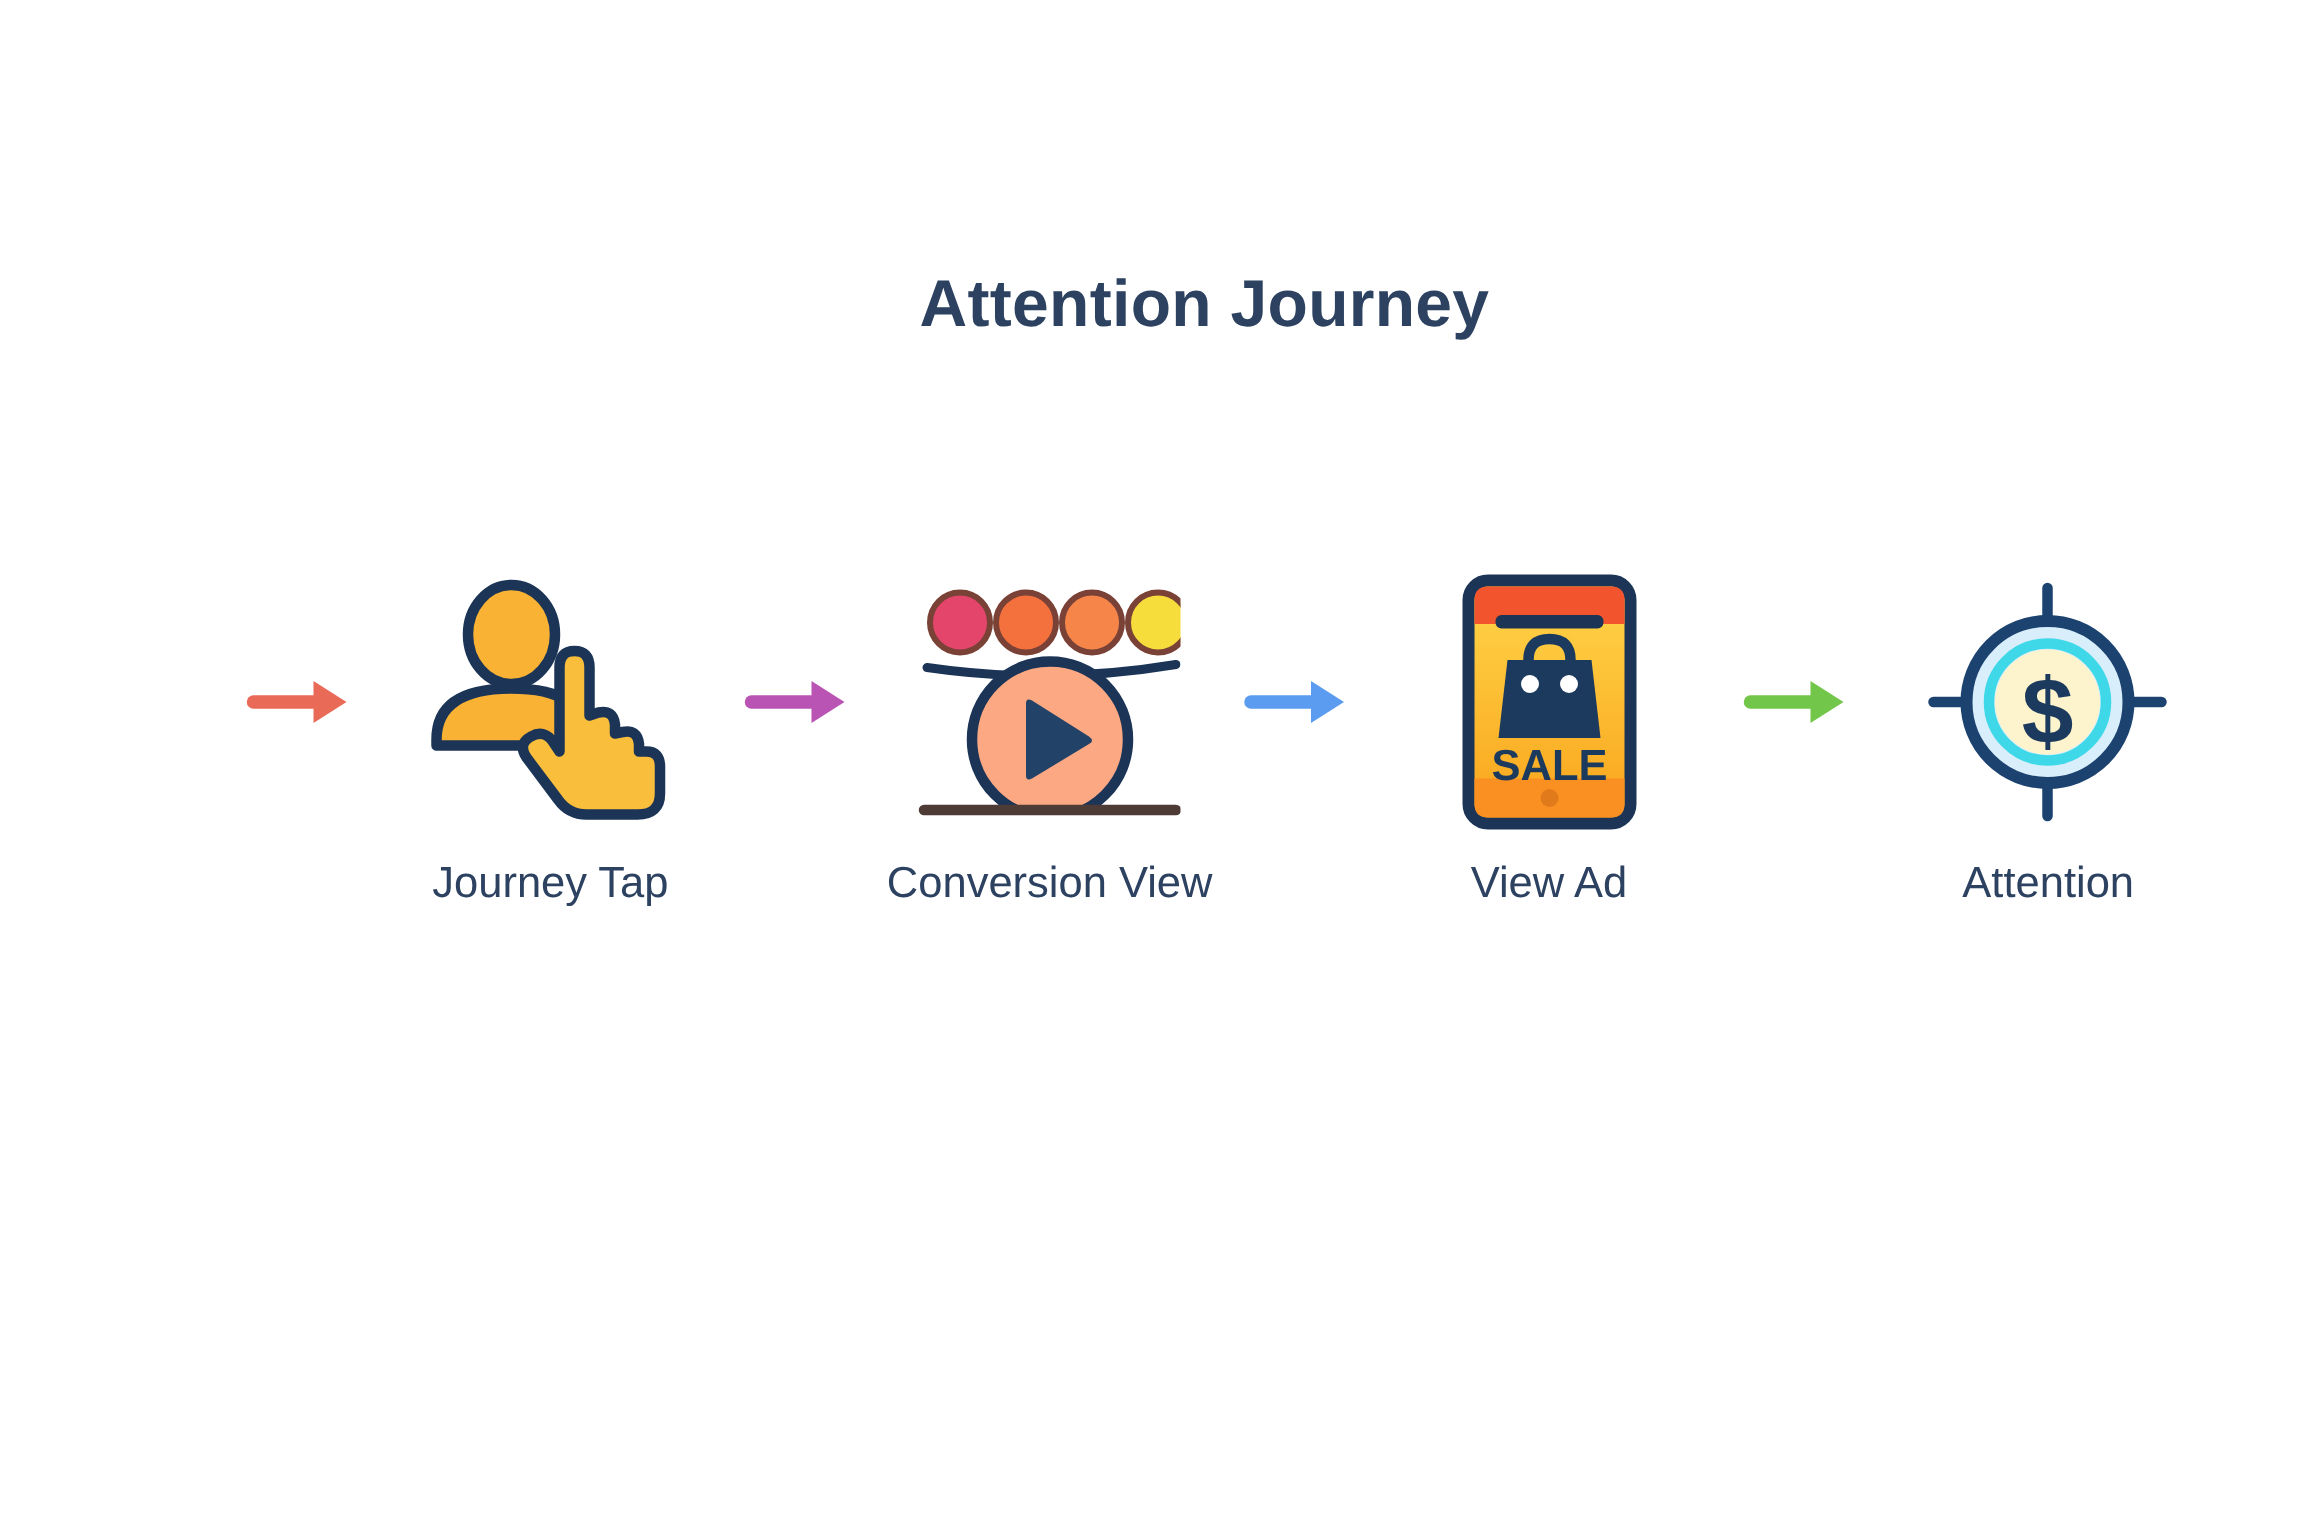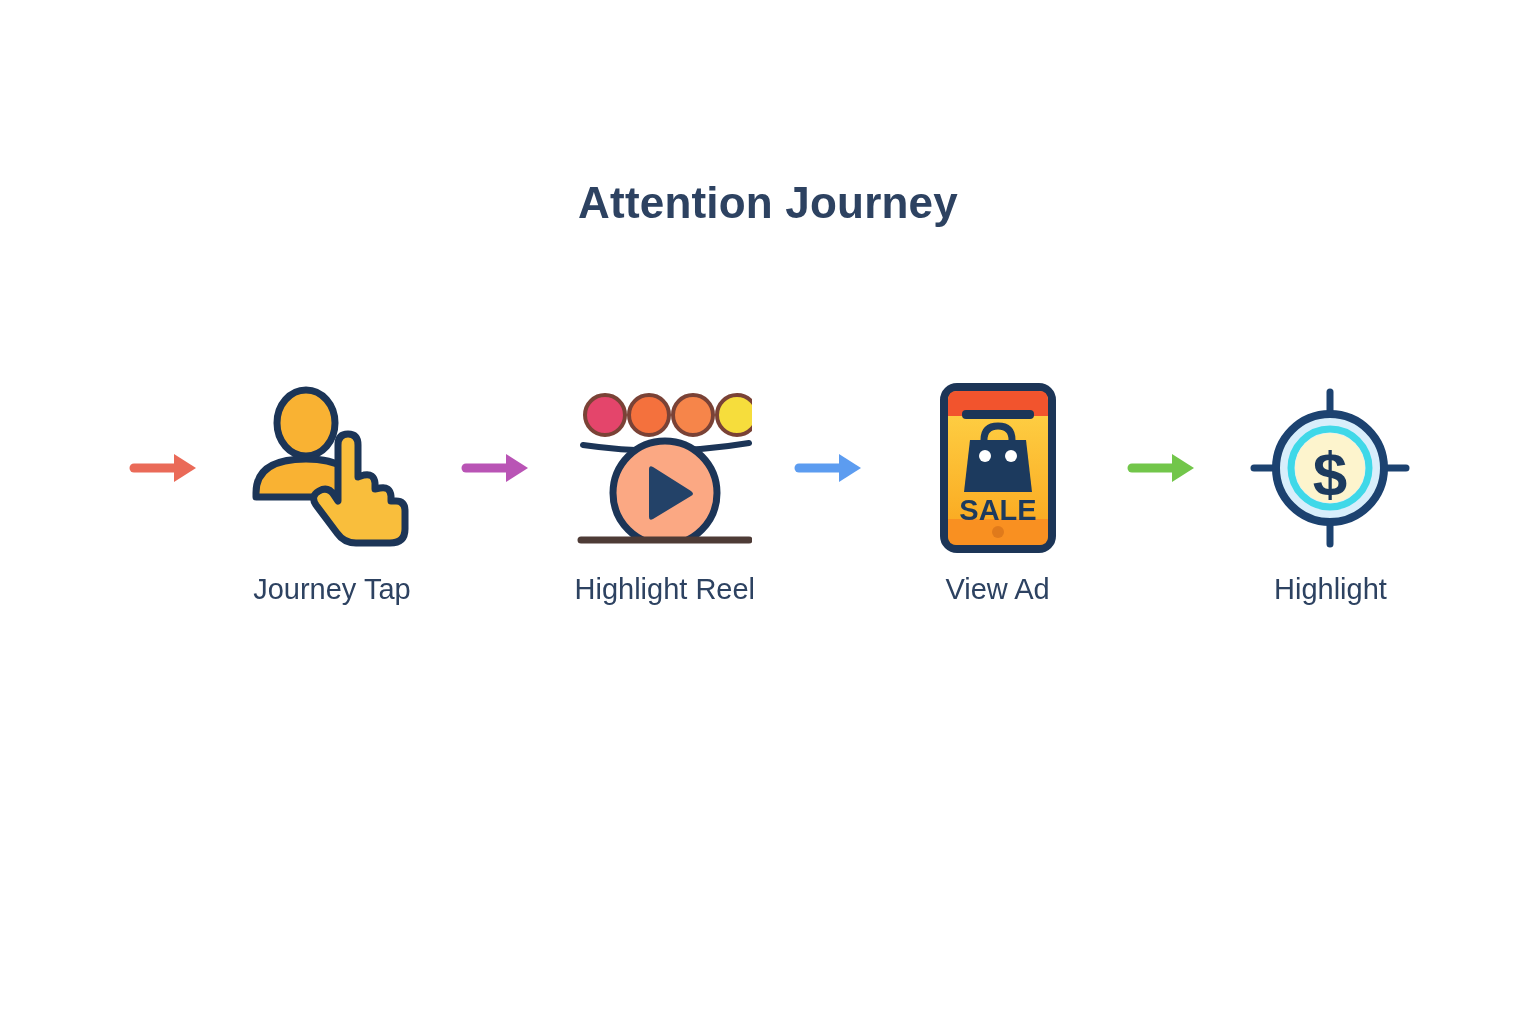--- a/index.html
+++ b/index.html
@@ -12,20 +12,21 @@
     height: 1024px;
     font-family: "Liberation Sans", sans-serif;
     overflow: hidden;
     position: relative;
   }
 
   #canvas {
     position: absolute;
     inset: 0;
     background: #ffffff;
+    margin-left: 35px;
   }
 
   
   .title {
     position: absolute;
     top: 178px;
     left: 0;
     width: 1536px;
     text-align: center;
     font-size: 44px;
@@ -151,21 +152,21 @@
             </clipPath>
           <g clip-path="url(#hl-clip)">
             <circle cx="88" cy="110" r="52" fill="#fba883" stroke="#1c3557" stroke-width="7"></circle>
           </g>
 
           <path d="M72 86 L72 134 Q72 138 76 136 L114 113 Q118 111 114 108 L76 84 Q72 82 72 86 Z" fill="#234268"></path>
 
           <line x1="4" y1="157" x2="172" y2="157" stroke="#4e3b36" stroke-width="7" stroke-linecap="round"></line>
         </svg>
       </div>
-      <div class="step-label">Highlight Reel</div>
+      <div class="step-label">Conversion View</div>
     </div>
 
     <div class="arrow-box">
       <svg width="76" height="40" viewBox="0 0 76 40" class="arrow-svg">
         <line x1="6" y1="20" x2="50" y2="20" stroke="#5c9cf0" stroke-width="9" stroke-linecap="round"></line>
         <path d="M46 6 L68 20 L46 34 Z" fill="#5c9cf0"></path>
       </svg>
     </div>
 
     <div class="step">
@@ -215,17 +216,17 @@
 
           <circle cx="80" cy="80" r="54" fill="#d8eefb" stroke="#1c4270" stroke-width="8"></circle>
 
           <circle cx="80" cy="80" r="39" fill="none" stroke="#3fd8e8" stroke-width="7"></circle>
 
           <circle cx="80" cy="80" r="35" fill="#fdf4cd"></circle>
 
           <text x="80" y="107" text-anchor="middle" font-family="Liberation Sans, sans-serif" font-size="62" font-weight="bold" fill="#1c3a5e">$</text>
         </svg>
       </div>
-      <div class="step-label">Highlight</div>
+      <div class="step-label">Attention</div>
     </div>
 
   </div>
 </div>
 
 </body></html>

